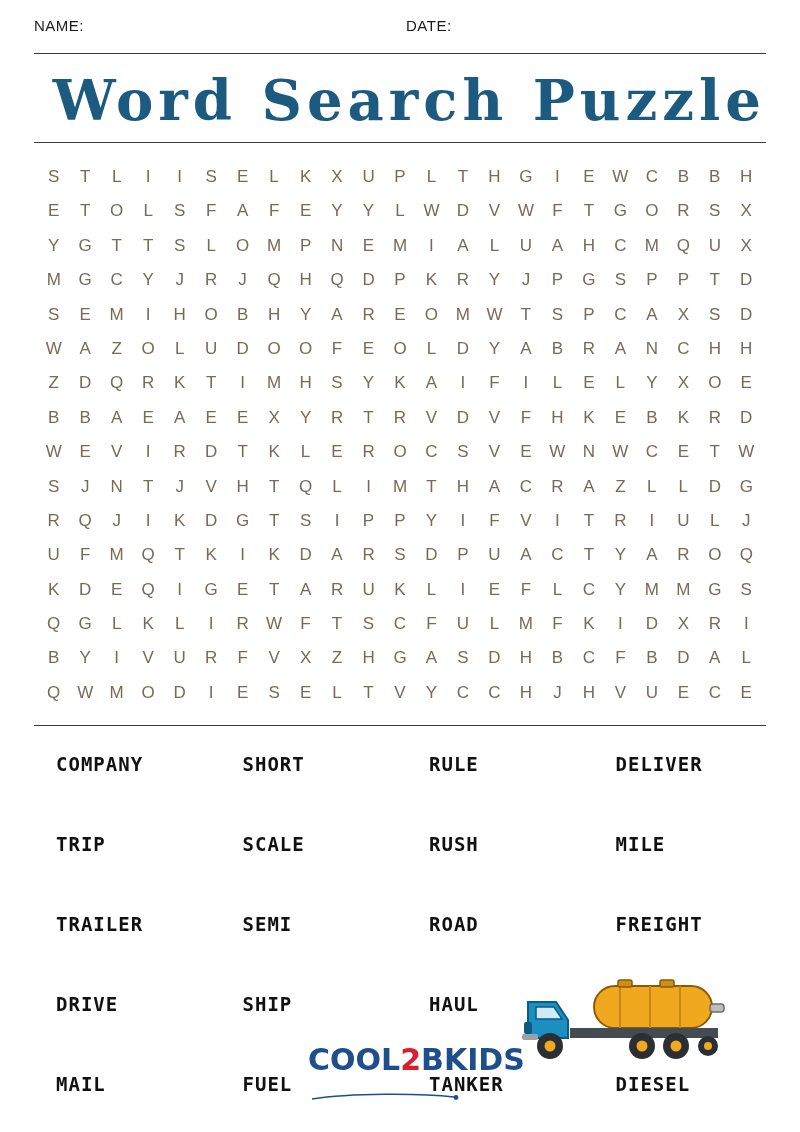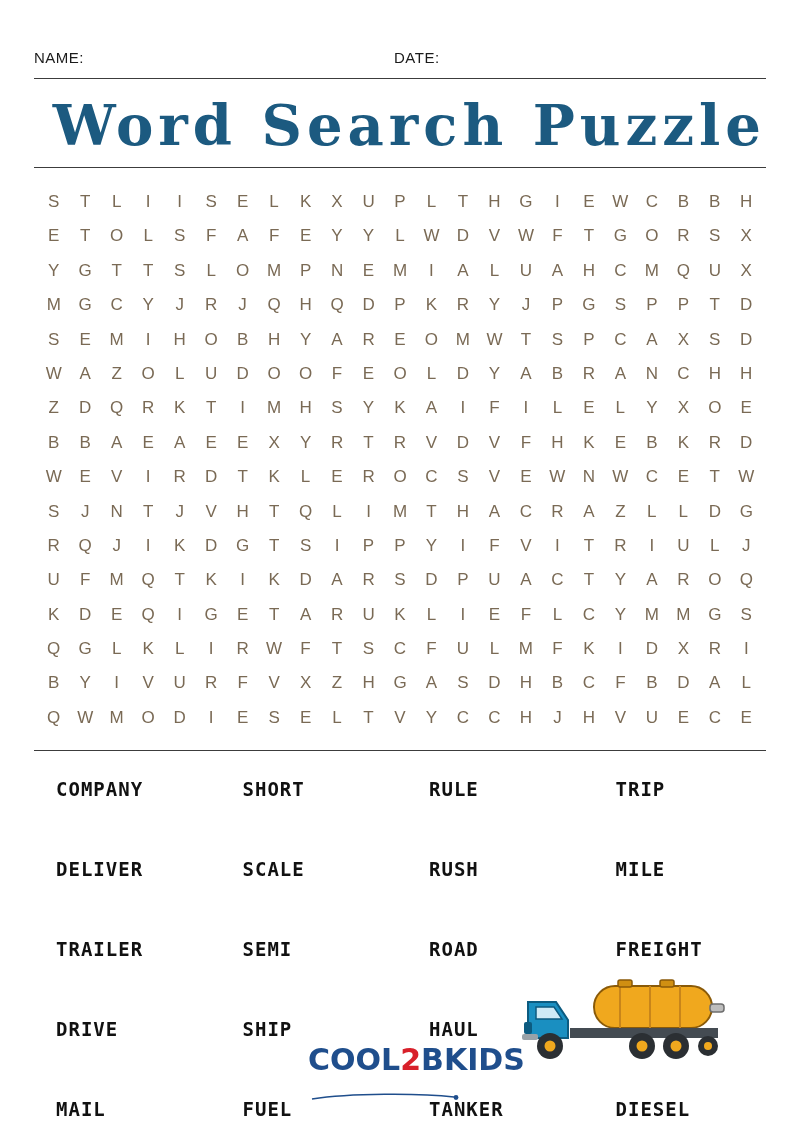--- a/index.html
+++ b/index.html
@@ -17,36 +17,37 @@
     position: relative;
     width: 800px;
     height: 1132px;
     box-sizing: border-box;
     padding: 0 34px;
   }
 
   
   .meta-row {
     display: flex;
-    align-items: center;
-    padding-top: 42px;
+    align-items: flex-start;
+    padding-top: 17px;
     height: 30px;
   }
   .meta-label {
     font-family: "Liberation Sans", sans-serif;
     font-size: 15px;
     letter-spacing: 0.5px;
     color: #1b1b1b;
     font-weight: normal;
   }
   .meta-name {
     width: 360px;
   }
   .meta-date {
     flex: 1;
+    margin-left: 12px;
   }
   .rule-top {
     border-top: 1px solid #3c3c3c;
     margin-top: 6px;
   }
 
   
   .title-wrap {
     text-align: right;
     padding: 18px 0 14px 0;
@@ -530,22 +531,22 @@
       <div class="cell">C</div>
       <div class="cell">E</div>
     </div>
 
   <div class="rule-under-grid"></div>
 
   <div class="wordlist" id="word-list">
       <div class="word">COMPANY</div>
       <div class="word">SHORT</div>
       <div class="word">RULE</div>
+      <div class="word">DELIVER</div>
       <div class="word">TRIP</div>
-      <div class="word">DELIVER</div>
       <div class="word">SCALE</div>
       <div class="word">RUSH</div>
       <div class="word">MILE</div>
       <div class="word">TRAILER</div>
       <div class="word">SEMI</div>
       <div class="word">ROAD</div>
       <div class="word">FREIGHT</div>
       <div class="word">DRIVE</div>
       <div class="word">SHIP</div>
       <div class="word">HAUL</div>

